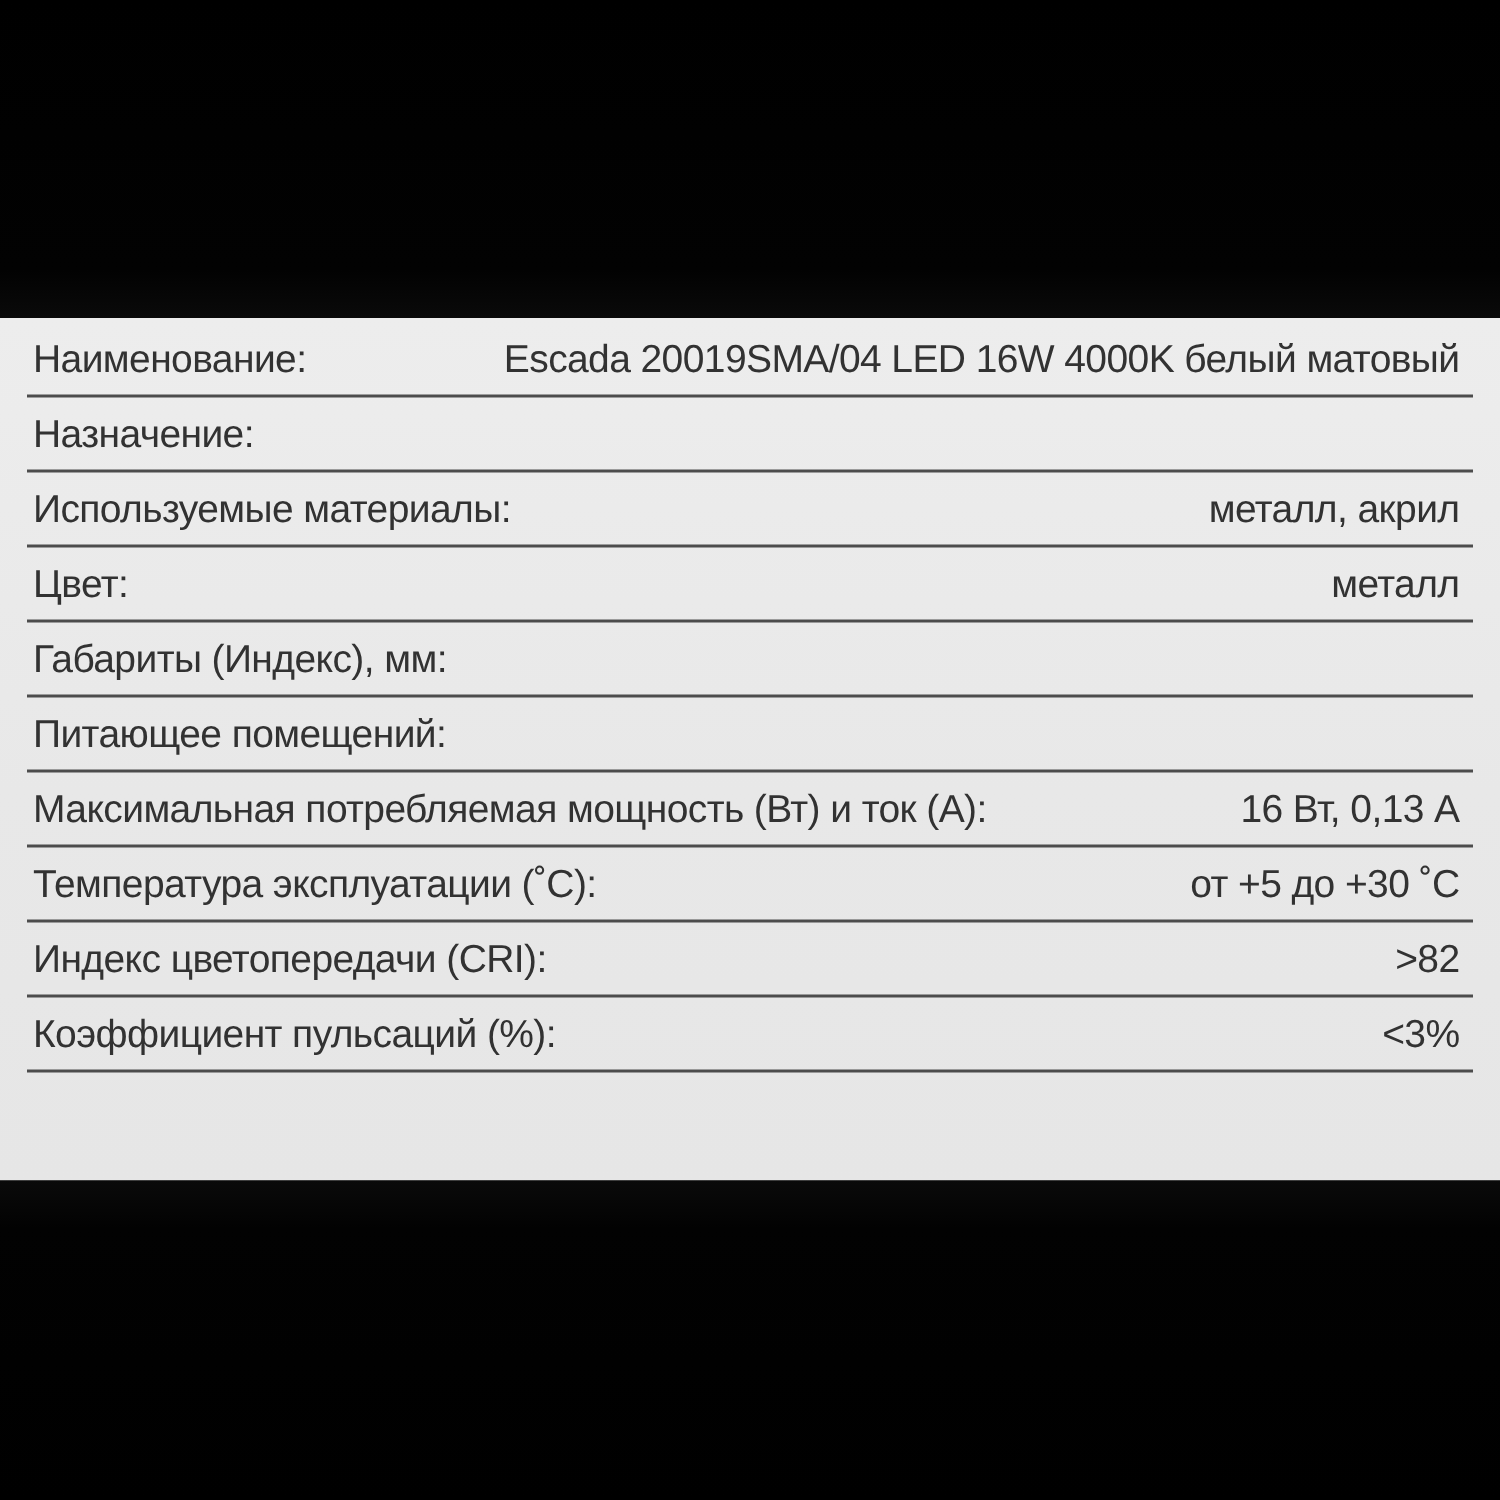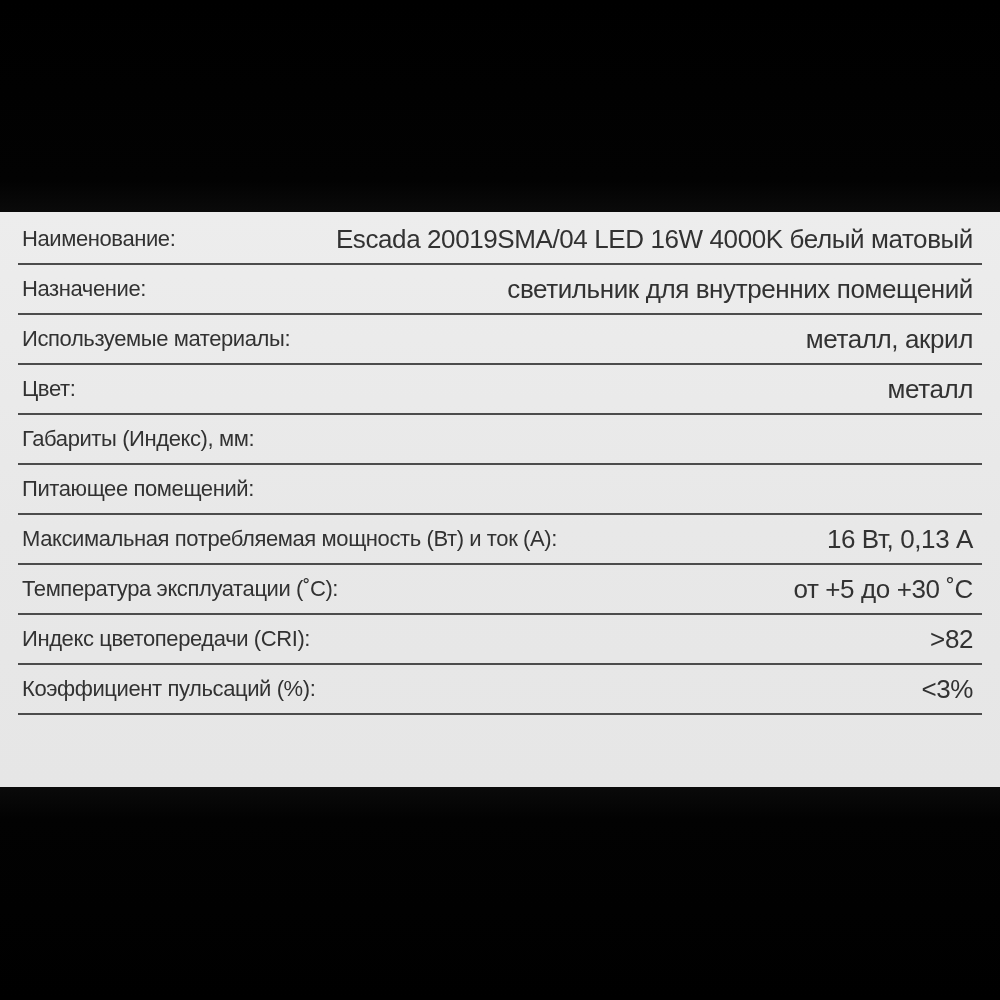--- a/index.html
+++ b/index.html
@@ -35,21 +35,21 @@
     height: 48px;
     border-bottom: 2px solid #4c4c4c;
     display: flex;
     align-items: center;
     justify-content: space-between;
     padding-left: 4px;
     padding-right: 9px;
     gap: 20px;
   }
   .spec-label {
-    font-size: 22px;
+    font-size: 26px;
     letter-spacing: -0.4px;
     color: #323232;
     white-space: nowrap;
     flex: 0 0 auto;
   }
   .spec-value {
     font-size: 26px;
     letter-spacing: -0.4px;
     color: #323232;
     white-space: nowrap;
@@ -65,21 +65,20 @@
 
   <div class="spec-table">
 
     <div class="spec-row">
       <span class="spec-label">Наименование:</span>
       <span class="spec-value">Escada 20019SMA/04 LED 16W 4000K белый матовый</span>
     </div>
 
     <div class="spec-row">
       <span class="spec-label">Назначение:</span>
-      <span class="spec-value">светильник для внутренних помещений</span>
     </div>
 
     <div class="spec-row">
       <span class="spec-label">Используемые материалы:</span>
       <span class="spec-value">металл, акрил</span>
     </div>
 
     <div class="spec-row">
       <span class="spec-label">Цвет:</span>
       <span class="spec-value">металл</span>

